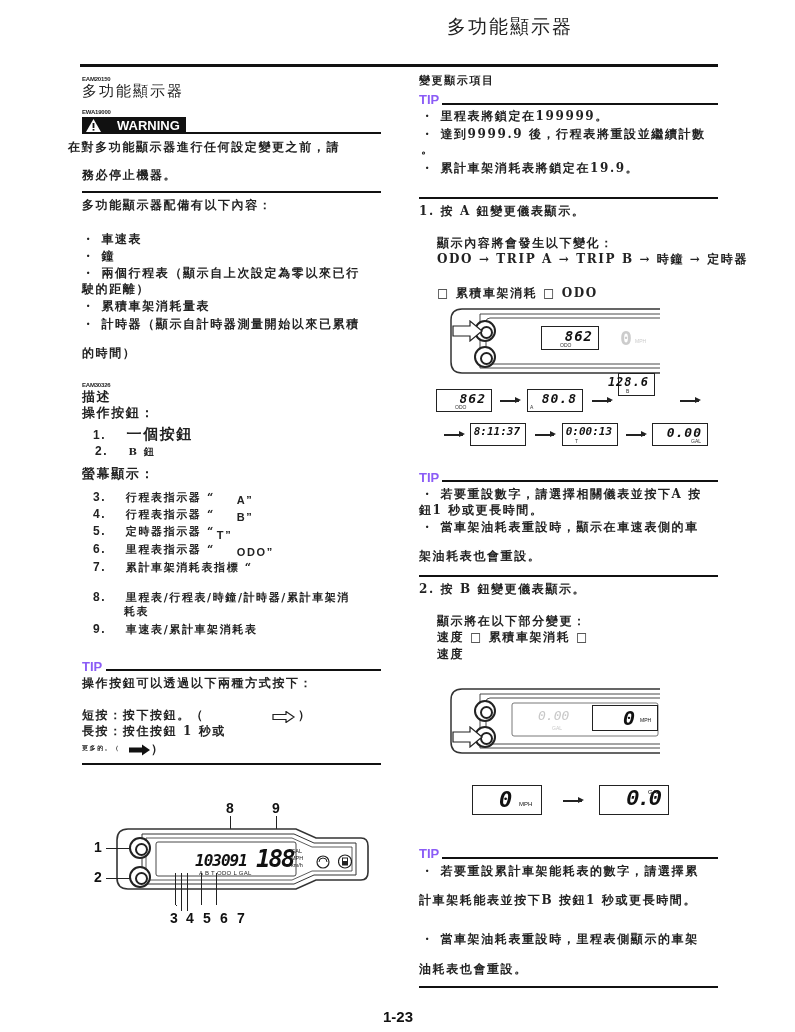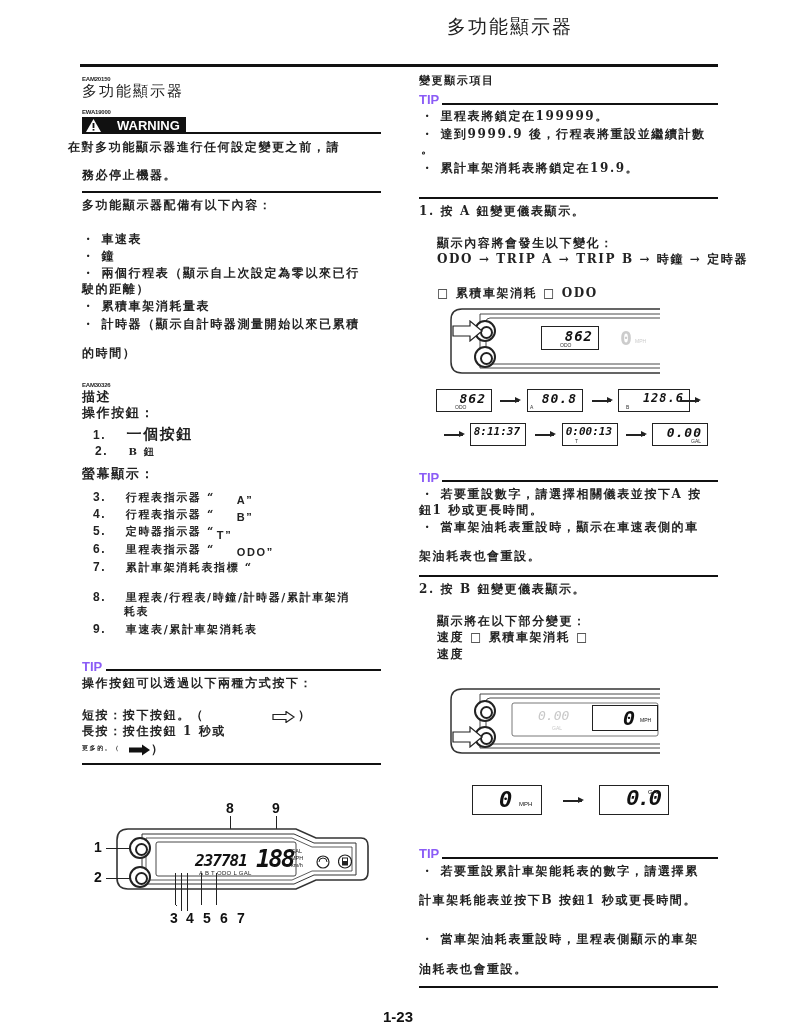--- a/index.html
+++ b/index.html
@@ -99,21 +99,21 @@
     <path d="M26,6 H178 L198,15 H240 V47 H198 L178,56 H26 Z" fill="none" stroke="#333" stroke-width="1"></path>
     <path d="M30,10 H176 L196,19 H236 V43 H196 L176,52 H30 Z" fill="none" stroke="#333" stroke-width="0.8"></path>
     <rect x="40" y="14" width="140" height="34" rx="2" fill="none" stroke="#333" stroke-width="0.9"></rect>
   </svg>
   <div class="knob" style="left:47px;top:42px;"></div>
   <div class="knob" style="left:47px;top:71px;"></div>
   <div class="abs callout" style="left:12px;top:44px;">1</div>
   <div class="abs callout" style="left:12px;top:74px;">2</div>
   <div class="cline" style="left:24px;top:53px;width:24px;height:1px;"></div>
   <div class="cline" style="left:24px;top:83px;width:24px;height:1px;"></div>
-  <div class="abs" style="left:113px;top:56px;font-family:'DejaVu Sans Mono',monospace;font-style:italic;font-weight:bold;font-size:16px;letter-spacing:-1px;color:#111;">237781</div>
+  <div class="abs" style="left:113px;top:56px;font-family:'DejaVu Sans Mono',monospace;font-style:italic;font-weight:bold;font-size:16px;letter-spacing:-1px;color:#111;">103091</div>
   <div class="abs" style="left:174px;top:50px;font-family:'DejaVu Sans Mono',monospace;font-style:italic;font-weight:bold;font-size:24px;letter-spacing:-2px;color:#111;">188</div>
   <div class="abs" style="left:117px;top:75px;font-family:'Liberation Sans',sans-serif;font-size:6px;color:#222;letter-spacing:0.3px;">A B T ODO L GAL</div>
   <div class="abs" style="left:209px;top:53px;font-family:'Liberation Sans',sans-serif;font-size:5.5px;line-height:7px;color:#222;">
     <div>GAL</div>
       <div>MPH</div>
       <div>km/h</div>
   </div>
   <svg class="abs" style="left:234px;top:60px;" width="14" height="14" viewBox="0 0 14 14">
       <circle cx="7" cy="7" r="6" fill="none" stroke="#222" stroke-width="1.2"></circle>
       <path d="M3,7 A4,4 0 0 1 11,7" fill="none" stroke="#222" stroke-width="1"></path>
@@ -172,21 +172,21 @@
 <div class="lcd" style="left:436px;top:389px;width:56px;height:23px;">
     <span class="lcd-digits" style="font-size:13px;">862</span>
     <span class="lcd-sub">ODO</span>
   </div>
 <div class="arrow" style="left:500px;top:400px;width:19px;"></div>
 <div class="lcd" style="left:527px;top:389px;width:56px;height:23px;">
     <span class="lcd-digits" style="font-size:13px;">80.8</span>
     <span class="lcd-sub" style="left:2px">A</span>
   </div>
 <div class="arrow" style="left:592px;top:400px;width:19px;"></div>
-<div class="lcd" style="left:618px;top:389px;width:72px;height:23px;">
+<div class="lcd" style="left:618px;top:373px;width:37px;height:23px;">
     <span class="lcd-digits" style="font-size:12px;">128.6</span>
     <span class="lcd-sub" style="left:7px">B</span>
   </div>
 <div class="arrow" style="left:680px;top:400px;width:19px;"></div>
 
 <div class="arrow" style="left:444px;top:434px;width:19px;"></div>
 <div class="lcd" style="left:470px;top:423px;width:56px;height:23px;">
     <span class="lcd-digits" style="font-size:11px;letter-spacing:0;">8:11:37</span>
   </div>
 <div class="arrow" style="left:535px;top:434px;width:19px;"></div>

